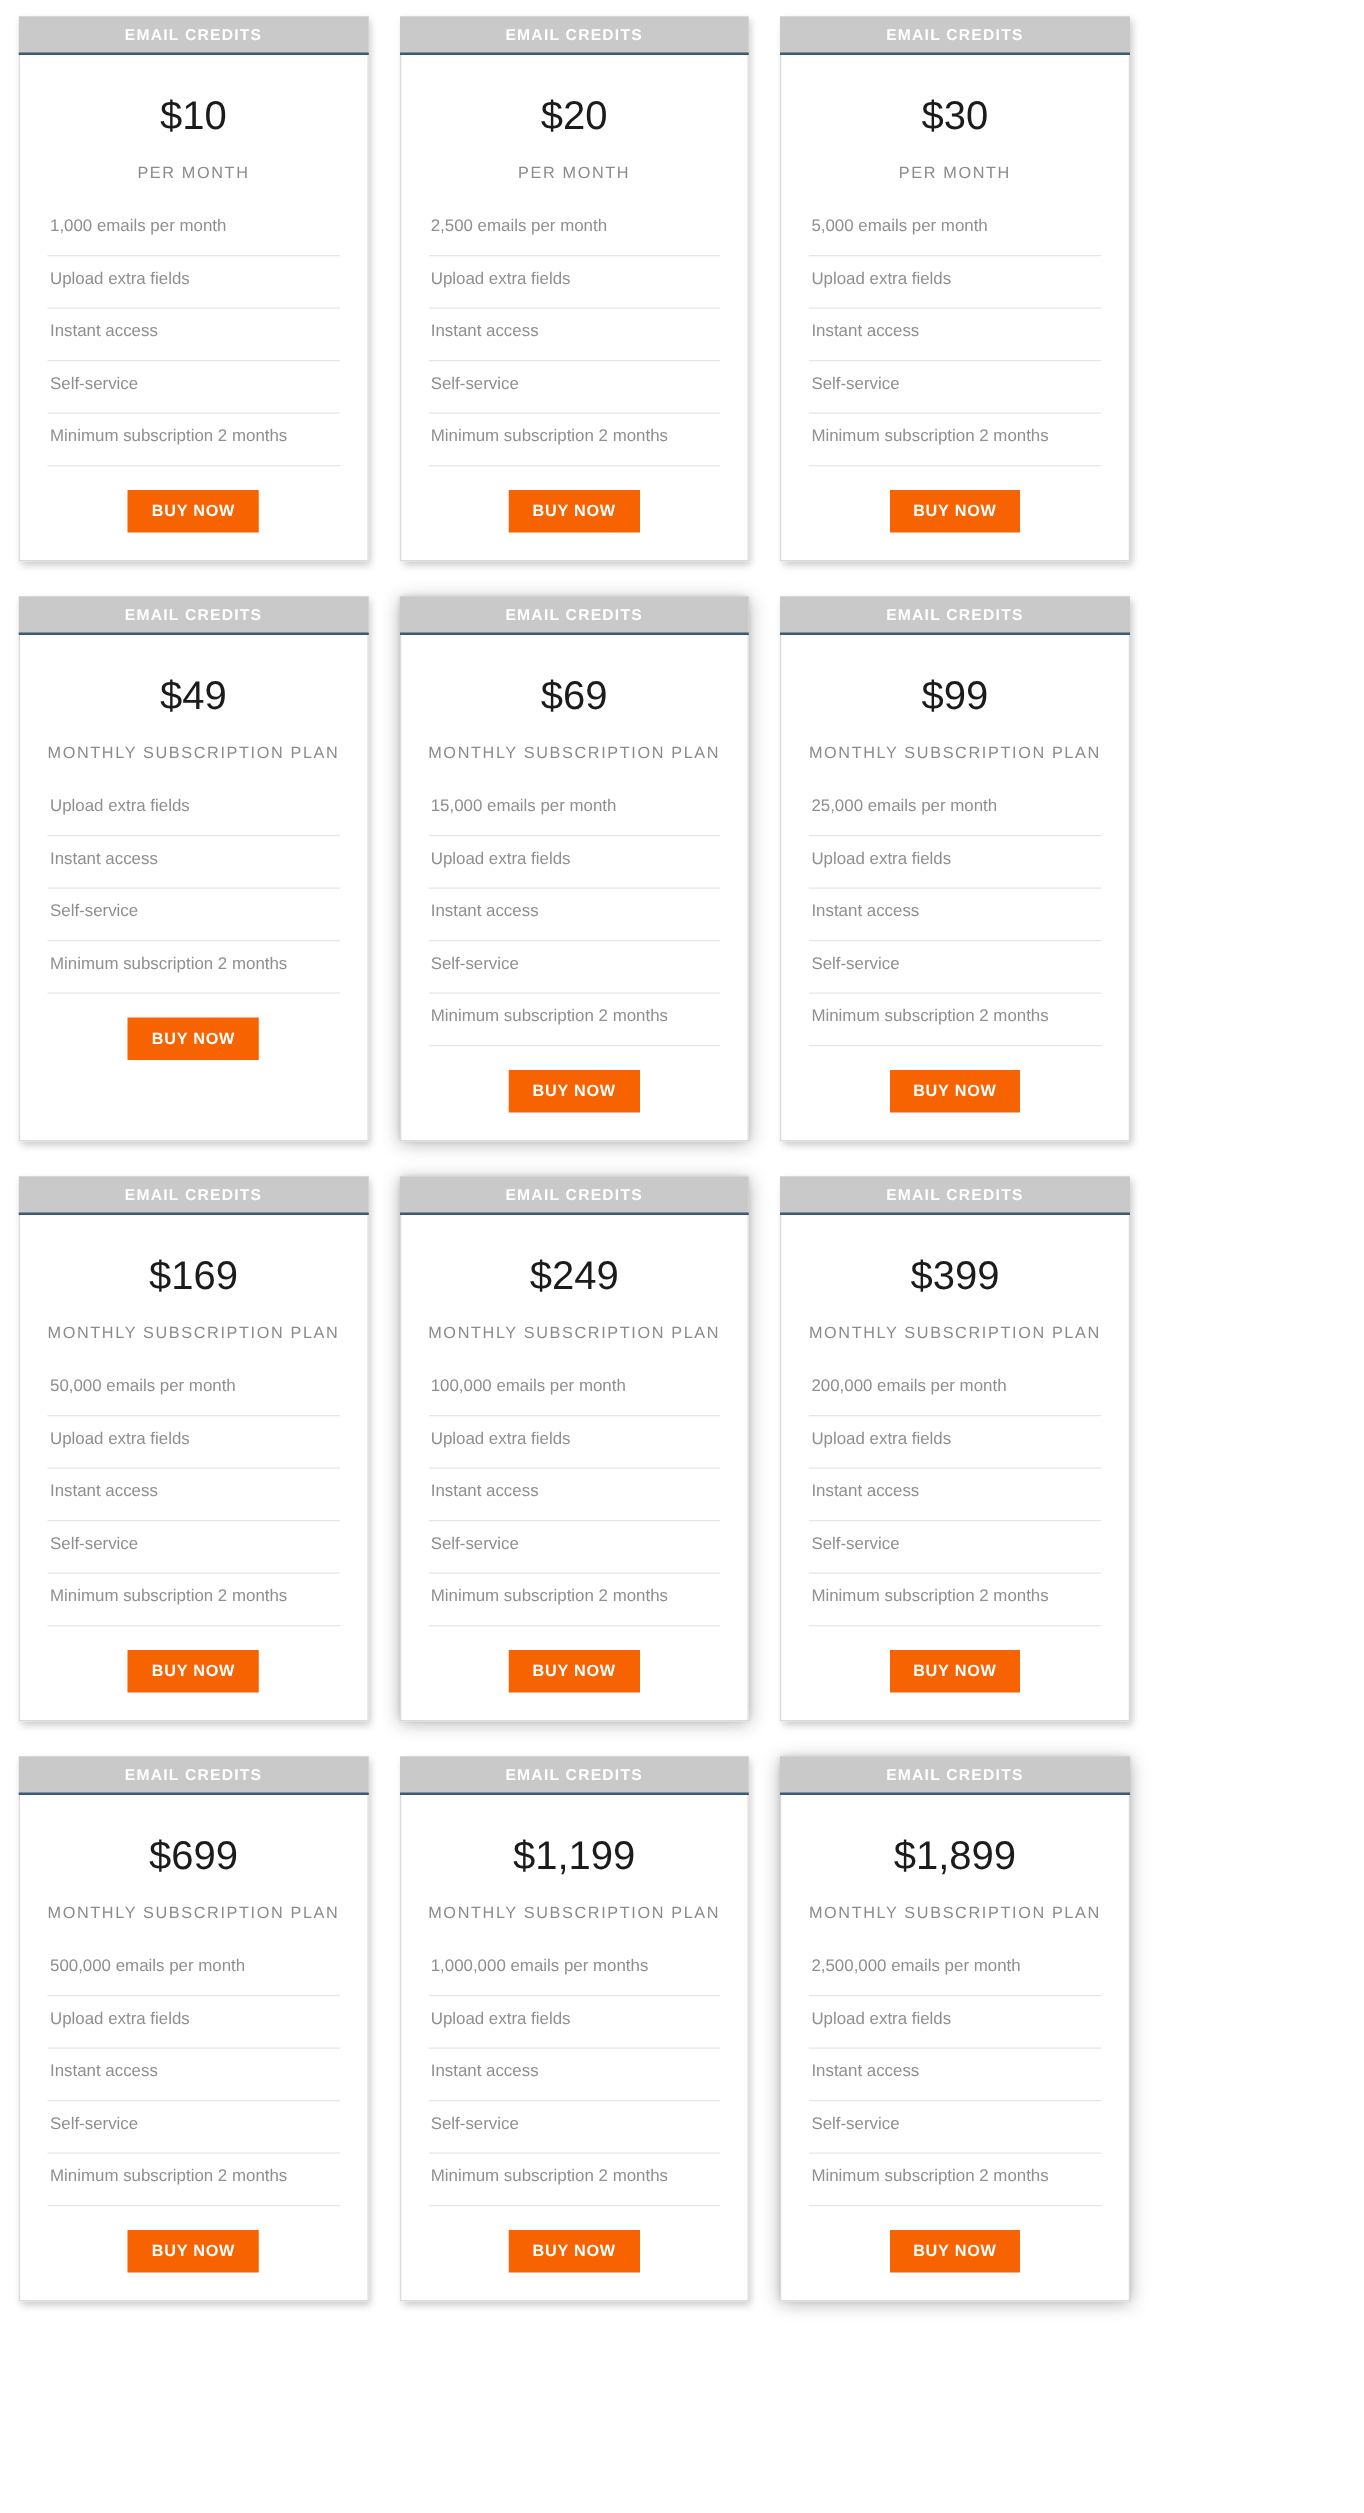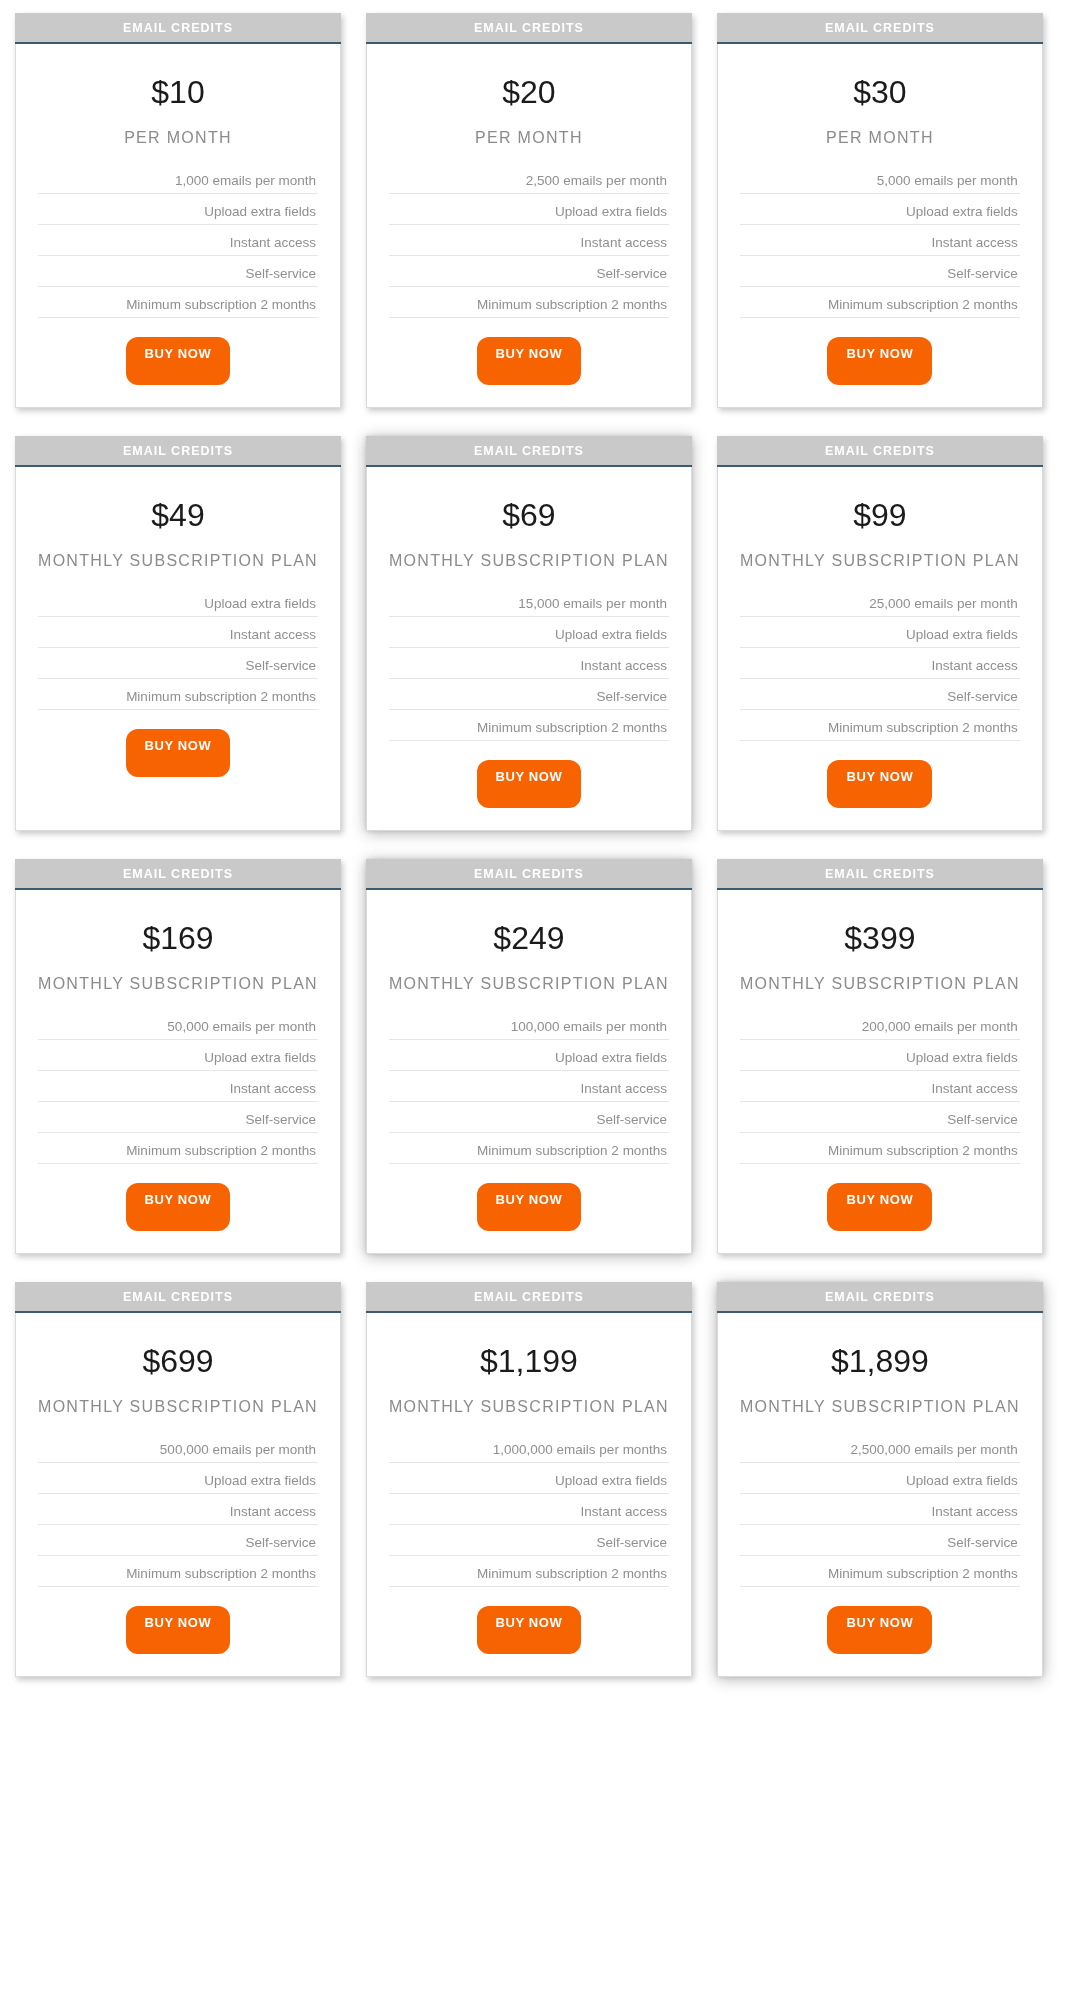--- a/index.html
+++ b/index.html
@@ -77,40 +77,40 @@
     font-weight: 300;
     color: #1b1b1b;
     letter-spacing: 0px;
     line-height: 38px;
     margin-top: 29px;
     white-space: nowrap;
   }
 
   .price-period {
     text-align: center;
-    font-size: 16px;
+    font-size: 13px;
     color: #8b8b8b;
     letter-spacing: 1.3px;
     text-transform: uppercase;
     margin-top: 20px;
     line-height: 14px;
     white-space: nowrap;
   }
 
   .feature-list {
     list-style: none;
     margin-top: 18px;
   }
 
   .feature-item {
-    text-align: right;
+    text-align: left;
     font-size: 13.5px;
     color: #8f8f8f;
     line-height: 19px;
-    padding: 8px 2px 3px 2px;
+    padding: 8px 2px 14px 2px;
     border-bottom: 1px solid #e6e6e6;
   }
 
   .feature-item:first-child {
     border-top: none;
   }
 
   .buy-row {
     text-align: center;
     padding-top: 19px;
@@ -119,24 +119,24 @@
   .buy-button {
     display: inline-block;
     background: #f76300;
     color: #ffffff;
     border: none;
     font-family: "Liberation Sans", sans-serif;
     font-size: 13px;
     font-weight: bold;
     letter-spacing: 0.6px;
     text-transform: uppercase;
-    padding: 10px 19px 24px 19px;
+    padding: 10px 19px 10px 19px;
     line-height: 14px;
     cursor: pointer;
-    border-radius: 12px;
+    border-radius: 0;
   }
 </style>
 </head>
 <body>
 
 <div class="pricing-grid" id="grid">
     <div class="plan-card flat">
       <div class="card-header">
         <span class="card-header-label">EMAIL CREDITS</span>
       </div>

